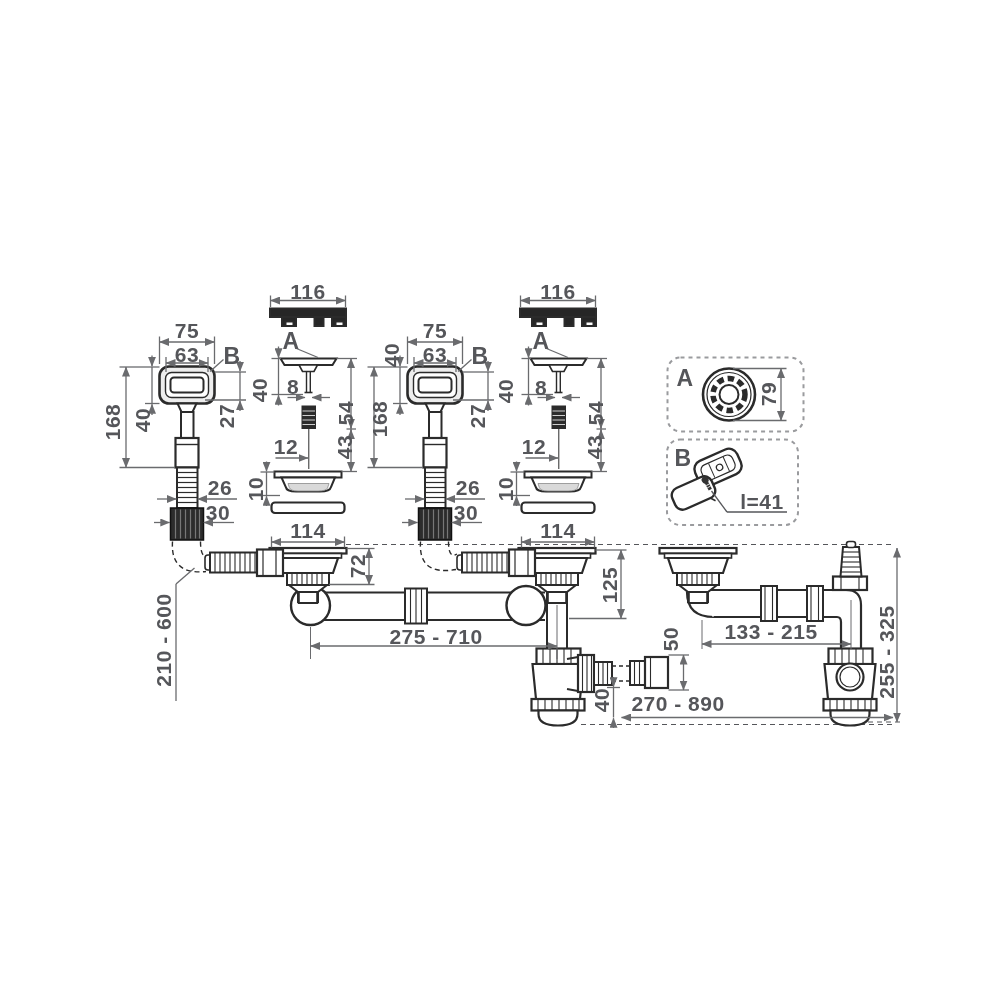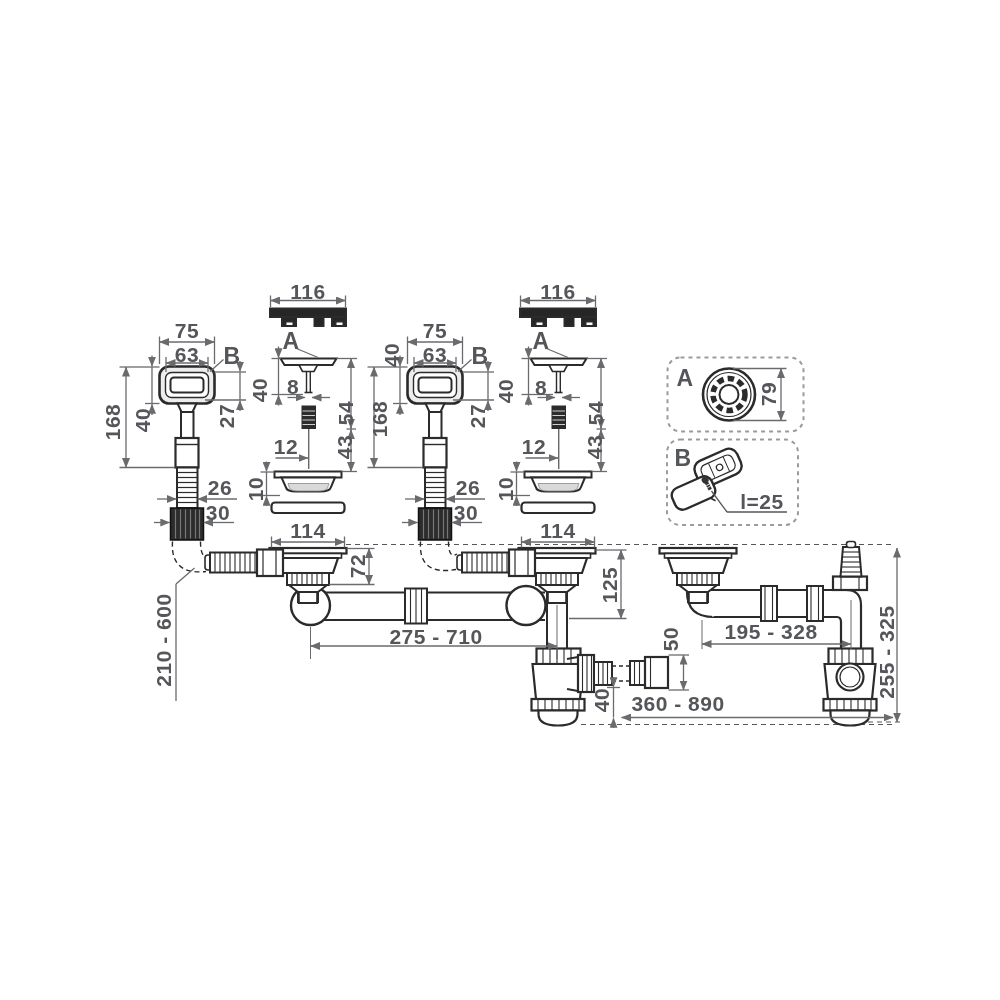--- a/index.html
+++ b/index.html
@@ -390,25 +390,25 @@
 <span class="lbl" style="left:541px;top:387px">8</span>
 <span class="lbl" style="left:534px;top:446px">12</span>
 <span class="lbl rot" style="left:595px;top:413px">54</span>
 <span class="lbl rot" style="left:594px;top:447px">43</span>
 <span class="lbl rot" style="left:505px;top:489px">10</span>
 <span class="lbl" style="left:558px;top:530px">114</span>
 
 <span class="lbl ltr" style="left:685px;top:378px">A</span>
 <span class="lbl rot" style="left:768px;top:394px">79</span>
 <span class="lbl ltr" style="left:683px;top:458px">B</span>
-<span class="lbl" style="left:762px;top:501px">l=25</span>
+<span class="lbl" style="left:762px;top:501px">l=41</span>
 
 <span class="lbl rot" style="left:163px;top:640px">210 - 600</span>
 <span class="lbl rot" style="left:357px;top:566px">72</span>
 <span class="lbl" style="left:436px;top:636px">275 - 710</span>
 <span class="lbl rot" style="left:609px;top:585px">125</span>
 <span class="lbl rot" style="left:670px;top:639px">50</span>
 <span class="lbl rot" style="left:601px;top:700px">40</span>
-<span class="lbl" style="left:678px;top:703px">360 - 890</span>
-<span class="lbl" style="left:771px;top:631px">195 - 328</span>
+<span class="lbl" style="left:678px;top:703px">270 - 890</span>
+<span class="lbl" style="left:771px;top:631px">133 - 215</span>
 <span class="lbl rot" style="left:886px;top:652px">255 - 325</span>
 
 </div>
 
 </body></html>

